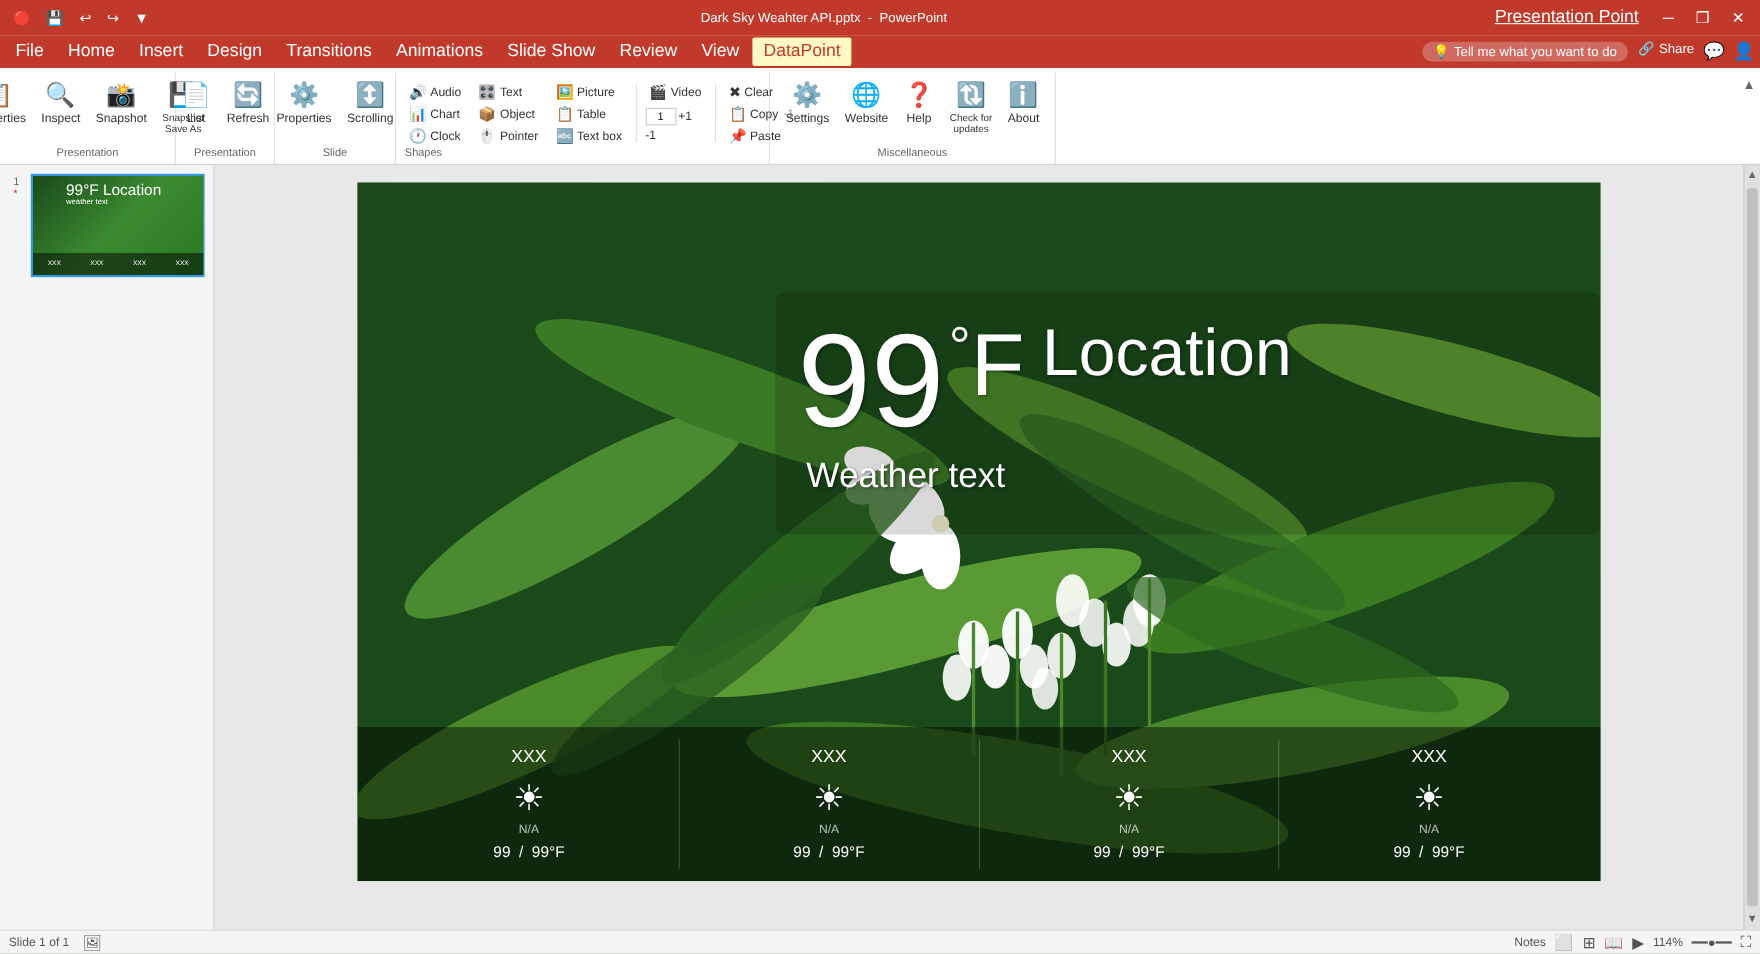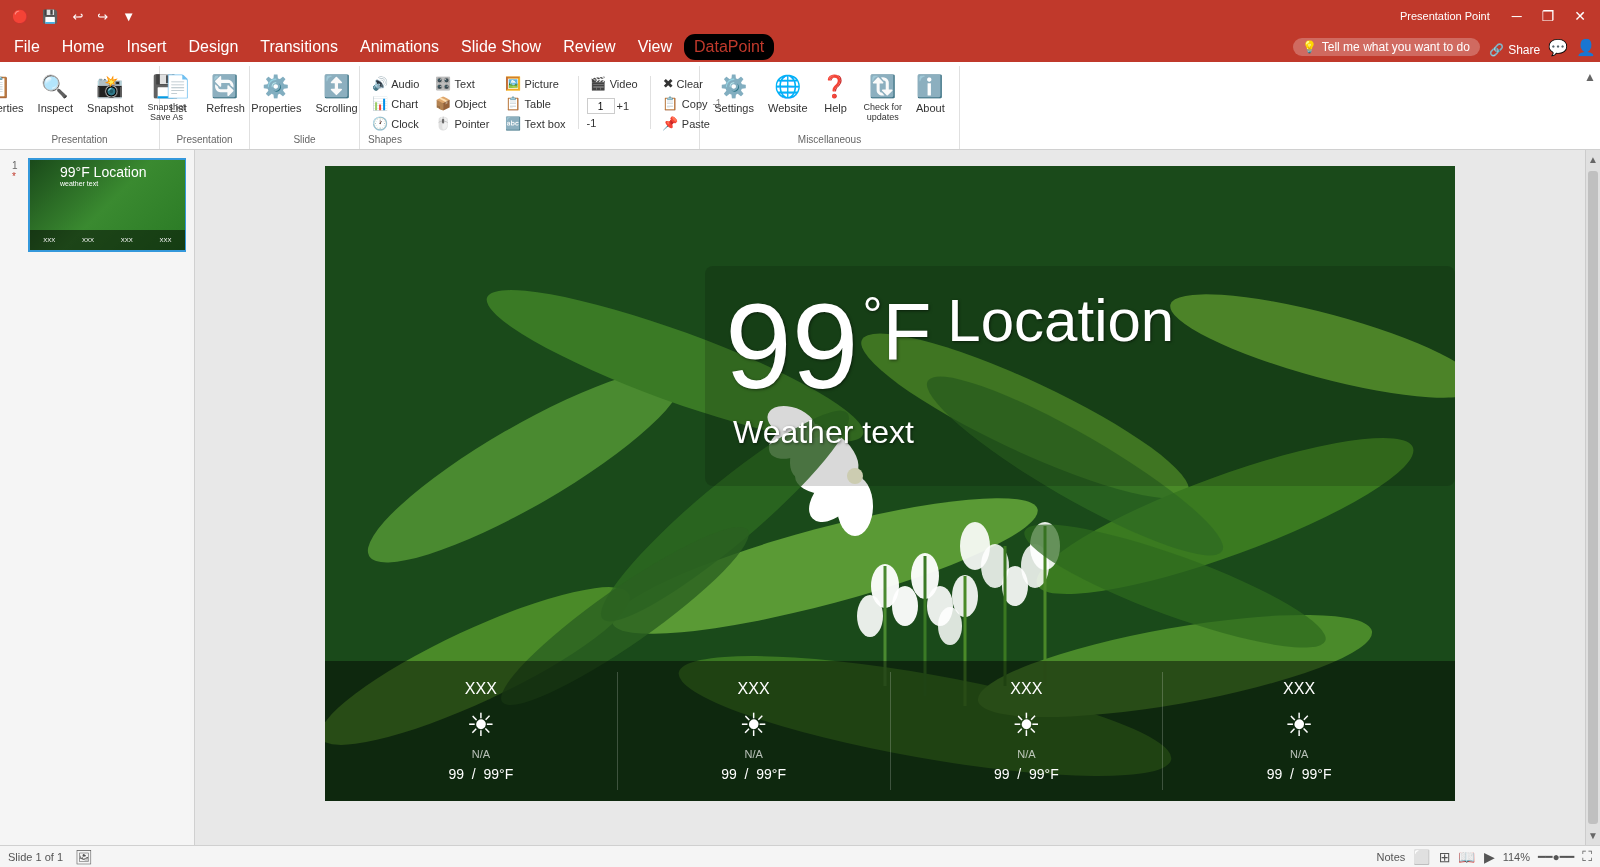--- a/index.html
+++ b/index.html
@@ -32,21 +32,21 @@
       padding: 0 4px;
       gap: 2px;
     }
     .menu-item {
       color: white;
       padding: 4px 10px;
       cursor: pointer;
       font-size: 16px;
       border-radius: 2px;
     }
-    .menu-item.active { background: #000000; color: #c0392b; border-radius: 11px; }
+    .menu-item.active { background: #fef9c3; color: #c0392b; }
 
     
     #tell-me {
       margin-left: auto;
       display: flex;
       align-items: center;
       background: rgba(255,255,255,0.25);
       border-radius: 20px;
       padding: 2px 10px;
       color: white;
@@ -294,22 +294,27 @@
 <body>
 
 <div id="title-bar">
   <div class="left">
     <span class="qa-icon">🔴</span>
     <span class="qa-icon">💾</span>
     <span class="qa-icon">↩</span>
     <span class="qa-icon">↪</span>
     <span class="qa-icon">▼</span>
   </div>
+  <div class="center">
+    <span>Dark Sky Weahter API.pptx</span>
+    &nbsp;-&nbsp;
+    <span>PowerPoint</span>
+  </div>
   <div class="right">
-    <span style="font-size:11px;margin-right:8px;">Presentation Point</span>
+    <span style="font-size:16px;margin-right:8px;text-decoration:underline;">Presentation Point</span>
     <button class="title-btn">─</button>
     <button class="title-btn">❐</button>
     <button class="title-btn">✕</button>
   </div>
 </div>
 
 <div id="menu-bar">
   <div class="menu-item">File</div>
   <div class="menu-item">Home</div>
   <div class="menu-item">Insert</div>
@@ -317,21 +322,21 @@
   <div class="menu-item">Transitions</div>
   <div class="menu-item">Animations</div>
   <div class="menu-item">Slide Show</div>
   <div class="menu-item">Review</div>
   <div class="menu-item">View</div>
   <div class="menu-item active">DataPoint</div>
   <div id="tell-me">
     <span>💡</span>
     <span>Tell me what you want to do</span>
   </div>
-  <div style="margin-left:8px;color:white;display:flex;align-items:flex-end;gap:8px;">
+  <div style="margin-left:8px;color:white;display:flex;align-items:flex-start;gap:8px;">
     <span style="cursor:pointer;font-size:12px;">🔗 Share</span>
     <span style="cursor:pointer;font-size:16px;">💬</span>
     <span style="cursor:pointer;font-size:16px;">👤</span>
   </div>
 </div>
 
 <div id="ribbon">
 
   <div class="ribbon-group" style="width:160px;">
     <div class="ribbon-buttons-row">

